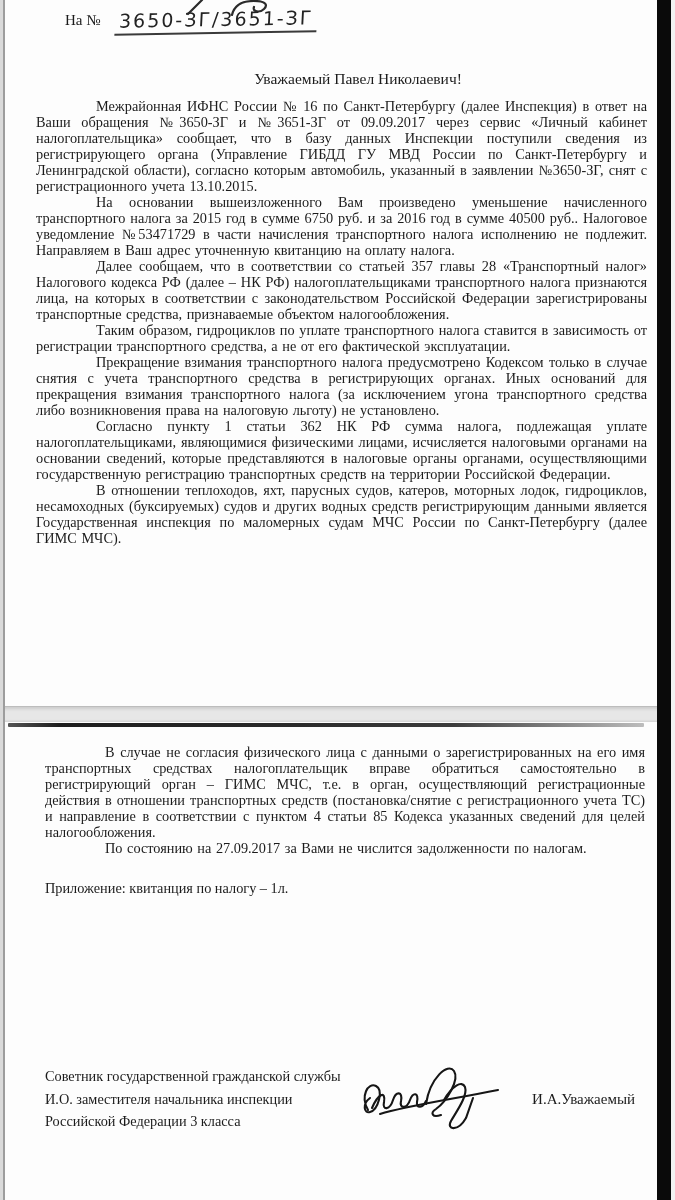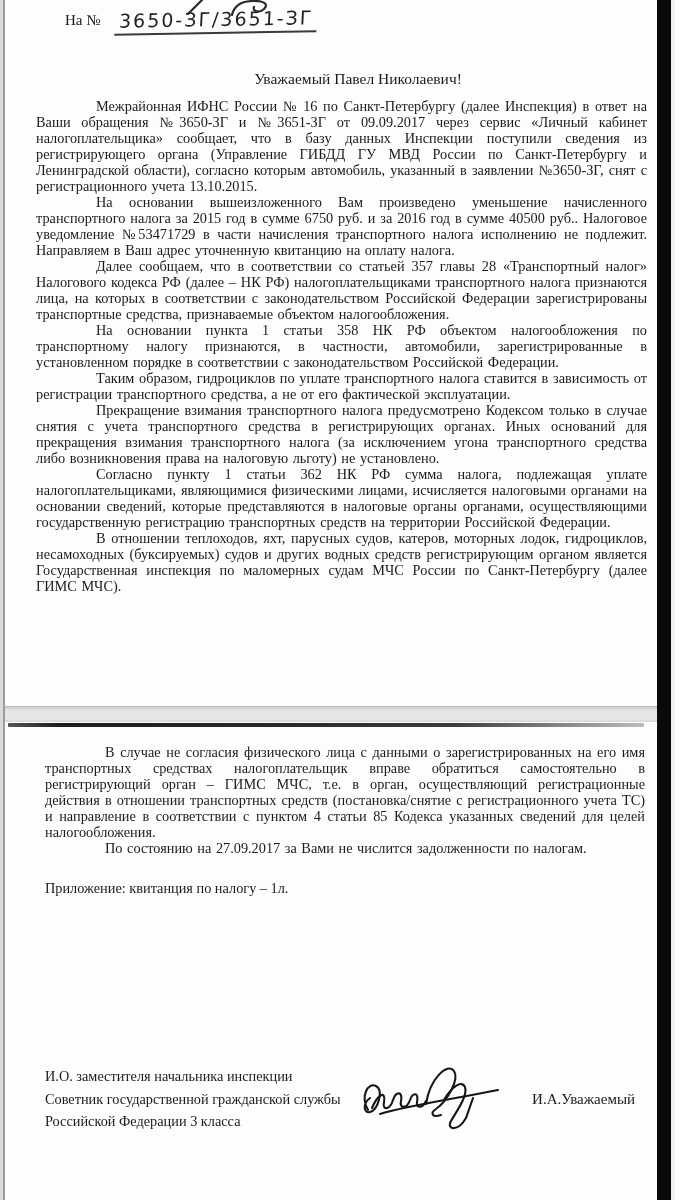--- a/index.html
+++ b/index.html
@@ -75,42 +75,41 @@
     <span class="ref-label">На №</span>
     <span class="ref-value">3650-ЗГ/3651-ЗГ</span>
   </div>
 
   <p class="salutation">Уважаемый Павел Николаевич!</p>
 
   <div class="body1">
     <p class="para">Межрайонная ИФНС России № 16 по Санкт-Петербургу (далее Инспекция) в ответ на Ваши обращения №3650-ЗГ и №3651-ЗГ от 09.09.2017 через сервис «Личный кабинет налогоплательщика» сообщает, что в базу данных Инспекции поступили сведения из регистрирующего органа (Управление ГИБДД ГУ МВД России по Санкт-Петербургу и Ленинградской области), согласно которым автомобиль, указанный в заявлении №3650-ЗГ, снят с регистрационного учета 13.10.2015.</p>
     <p class="para">На основании вышеизложенного Вам произведено уменьшение начисленного транспортного налога за 2015 год в сумме 6750 руб. и за 2016 год в сумме 40500 руб.. Налоговое уведомление №53471729 в части начисления транспортного налога исполнению не подлежит. Направляем в Ваш адрес уточненную квитанцию на оплату налога.</p>
     <p class="para">Далее сообщаем, что в соответствии со статьей 357 главы 28 «Транспортный налог» Налогового кодекса РФ (далее – НК РФ) налогоплательщиками транспортного налога признаются лица, на которых в соответствии с законодательством Российской Федерации зарегистрированы транспортные средства, признаваемые объектом налогообложения.</p>
-    <p class="para">На основании пункта 1 статьи 358 НК РФ объектом налогообложения по транспортному налогу признаются, в частности, автомобили, зарегистрированные в установленном порядке в соответствии с законодательством Российской Федерации.</p>
     <p class="para">Таким образом, гидроциклов по уплате транспортного налога ставится в зависимость от регистрации транспортного средства, а не от его фактической эксплуатации.</p>
     <p class="para">Прекращение взимания транспортного налога предусмотрено Кодексом только в случае снятия с учета транспортного средства в регистрирующих органах. Иных оснований для прекращения взимания транспортного налога (за исключением угона транспортного средства либо возникновения права на налоговую льготу) не установлено.</p>
     <p class="para">Согласно пункту 1 статьи 362 НК РФ сумма налога, подлежащая уплате налогоплательщиками, являющимися физическими лицами, исчисляется налоговыми органами на основании сведений, которые представляются в налоговые органы органами, осуществляющими государственную регистрацию транспортных средств на территории Российской Федерации.</p>
-    <p class="para">В отношении теплоходов, яхт, парусных судов, катеров, моторных лодок, гидроциклов, несамоходных (буксируемых) судов и других водных средств регистрирующим органом является Государственная инспекция по маломерных судам МЧС России по Санкт-Петербургу (далее ГИМС МЧС).</p>
+    <p class="para">В отношении теплоходов, яхт, парусных судов, катеров, моторных лодок, гидроциклов, несамоходных (буксируемых) судов и других водных средств регистрирующим данными является Государственная инспекция по маломерных судам МЧС России по Санкт-Петербургу (далее ГИМС МЧС).</p>
   </div>
 </section>
 
 <section class="fragment" id="fragment2">
 
   <div class="scan-seam"></div>
 
   <div class="body2">
     <p class="para">В случае не согласия физического лица с данными о зарегистрированных на его имя транспортных средствах налогоплательщик вправе обратиться самостоятельно в регистрирующий орган – ГИМС МЧС, т.е. в орган, осуществляющий регистрационные действия в отношении транспортных средств (постановка/снятие с регистрационного учета ТС) и направление в соответствии с пунктом 4 статьи 85 Кодекса указанных сведений для целей налогообложения.</p>
     <p class="para">По состоянию на 27.09.2017 за Вами не числится задолженности по налогам.</p>
     <p class="attachment">Приложение: квитанция по налогу – 1л.</p>
   </div>
 
   <div class="sig-block">
     <div class="sig-left">
+      <p>Советник государственной гражданской службы</p>
       <p>И.О. заместителя начальника инспекции</p>
-      <p>Советник государственной гражданской службы</p>
       <p>Российской Федерации 3 класса</p>
     </div>
     <svg class="sig-svg" viewBox="0 0 150 82">
       <g stroke="#161616" stroke-width="2.1" fill="none" stroke-linecap="round">
         <path d="M12 52 C4 38 12 24 20 28 C28 32 22 52 14 54 C8 56 6 46 14 40"></path>
         <path d="M16 50 C22 36 30 32 28 44 C26 53 34 52 37 42 C40 33 47 33 45 43 C43 51 51 51 54 42 C57 34 63 34 61 44 C60 51 67 50 70 43"></path>
         <path d="M70 46 C74 20 92 4 98 13 C104 22 90 44 80 51 C74 55 76 60 85 57"></path>
         <path d="M88 42 C96 28 106 22 109 29 C112 38 100 54 95 63 C90 72 102 74 110 60 L117 40"></path>
         <path d="M24 56 C50 48 92 42 142 32"></path>
       </g>

